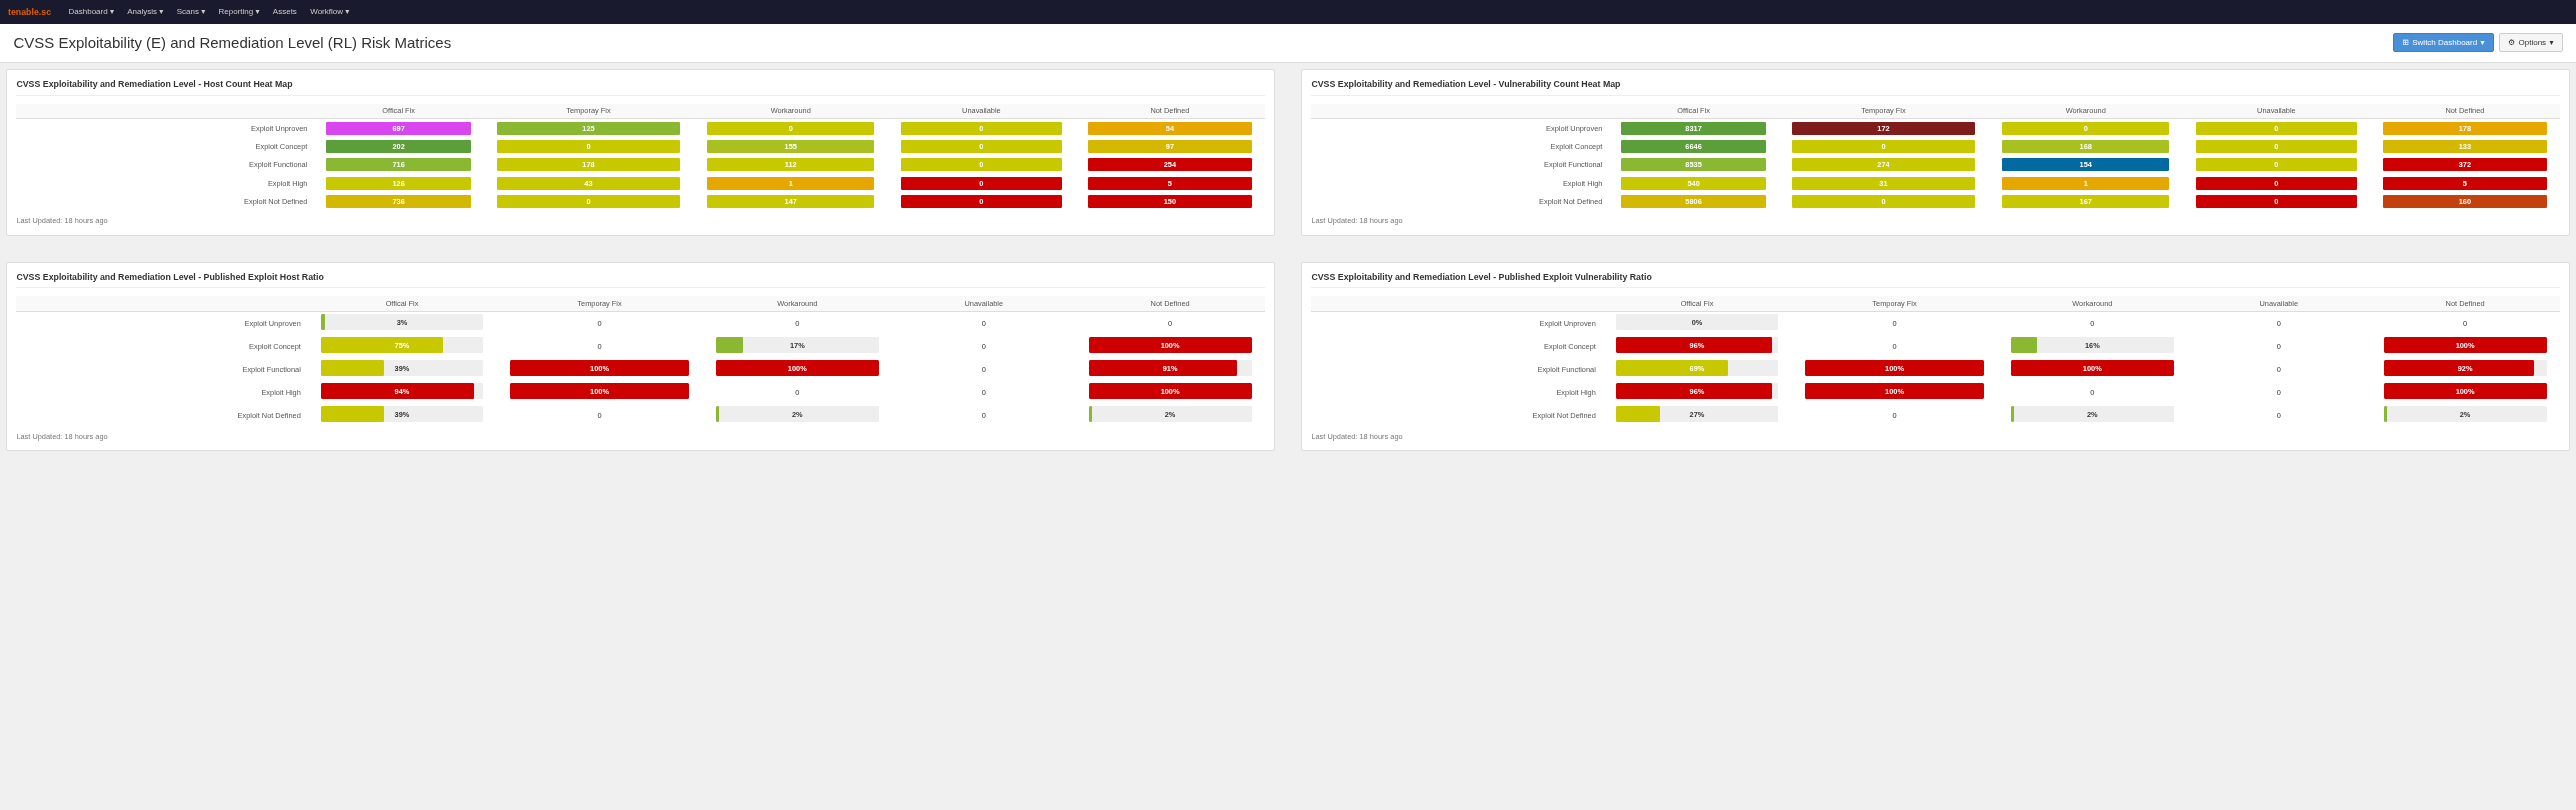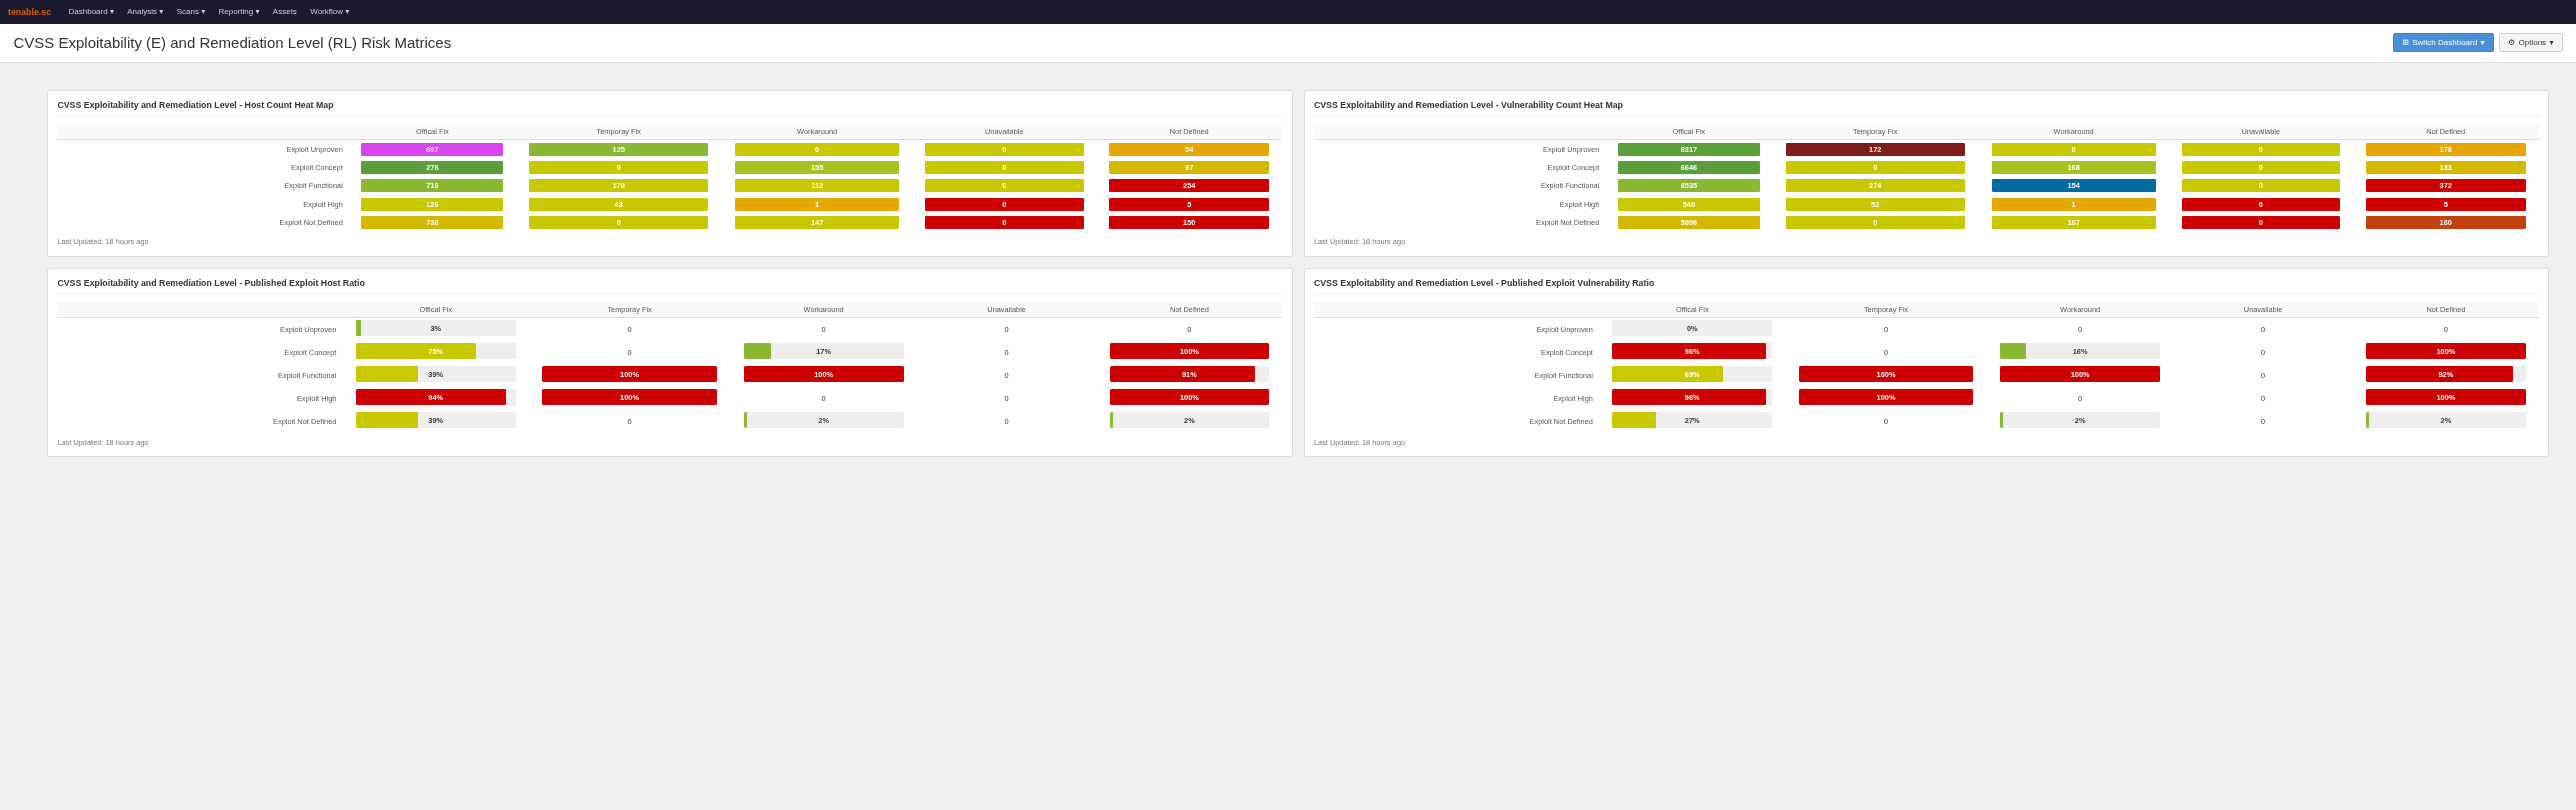--- a/index.html
+++ b/index.html
@@ -37,21 +37,21 @@
       cursor: pointer;
       font-size: 8px;
       color: #333;
       display: flex;
       align-items: center;
       gap: 3.4px;
     }
     .btn-primary { background: #4a90d9; color: #fff; border-color: #3a7fc1; }
 
     
-    .content { padding: 27px; display: grid; grid-template-columns: 1fr 1fr; gap: 11px; margin-left: 20px; }
+    .content { padding: 6px; display: grid; grid-template-columns: 1fr 1fr; gap: 26px; }
 
     
     .panel {
       background: #fff;
       border: 0.7px solid #ddd;
       border-radius: 2px;
       padding: 9.4px;
     }
     .panel-title {
       font-size: 8.8px;
@@ -182,21 +182,21 @@
           <tr>
             <td class="row-label">Exploit Unproven</td>
             <td><span class="cell-bar" style="background: #d946ef;">697</span></td>
             <td><span class="cell-bar" style="background: rgb(138, 184, 50);">125</span></td>
             <td><span class="cell-bar" style="background: rgb(200, 200, 0);">0</span></td>
             <td><span class="cell-bar" style="background: rgb(200, 200, 0);">0</span></td>
             <td><span class="cell-bar" style="background: rgb(230, 168, 0);">54</span></td>
           </tr>
           <tr>
             <td class="row-label">Exploit Concept</td>
-            <td><span class="cell-bar" style="background: rgb(92, 158, 58);">276</span></td>
+            <td><span class="cell-bar" style="background: rgb(92, 158, 58);">202</span></td>
             <td><span class="cell-bar" style="background: rgb(200, 200, 0);">0</span></td>
             <td><span class="cell-bar" style="background: rgb(168, 192, 32);">155</span></td>
             <td><span class="cell-bar" style="background: rgb(200, 200, 0);">0</span></td>
             <td><span class="cell-bar" style="background: rgb(212, 184, 0);">97</span></td>
           </tr>
           <tr>
             <td class="row-label">Exploit Functional</td>
             <td><span class="cell-bar" style="background: rgb(138, 184, 50);">716</span></td>
             <td><span class="cell-bar" style="background: rgb(200, 200, 0);">178</span></td>
             <td><span class="cell-bar" style="background: rgb(200, 200, 0);">112</span></td>
@@ -257,21 +257,21 @@
             <td class="row-label">Exploit Functional</td>
             <td><span class="cell-bar" style="background: rgb(138, 184, 50);">8535</span></td>
             <td><span class="cell-bar" style="background: rgb(200, 200, 0);">274</span></td>
             <td><span class="cell-bar" style="background: #0369a1;">154</span></td>
             <td><span class="cell-bar" style="background: rgb(200, 200, 0);">0</span></td>
             <td><span class="cell-bar" style="background: rgb(204, 0, 0);">372</span></td>
           </tr>
           <tr>
             <td class="row-label">Exploit High</td>
             <td><span class="cell-bar" style="background: rgb(200, 200, 0);">540</span></td>
-            <td><span class="cell-bar" style="background: rgb(200, 200, 0);">52</span></td>
+            <td><span class="cell-bar" style="background: rgb(200, 200, 0);">31</span></td>
             <td><span class="cell-bar" style="background: rgb(230, 168, 0);">1</span></td>
             <td><span class="cell-bar" style="background: rgb(204, 0, 0);">0</span></td>
             <td><span class="cell-bar" style="background: rgb(204, 0, 0);">5</span></td>
           </tr>
           <tr>
             <td class="row-label">Exploit Not Defined</td>
             <td><span class="cell-bar" style="background: rgb(212, 184, 0);">5806</span></td>
             <td><span class="cell-bar" style="background: rgb(200, 200, 0);">0</span></td>
             <td><span class="cell-bar" style="background: rgb(200, 200, 0);">167</span></td>
             <td><span class="cell-bar" style="background: rgb(204, 0, 0);">0</span></td>

